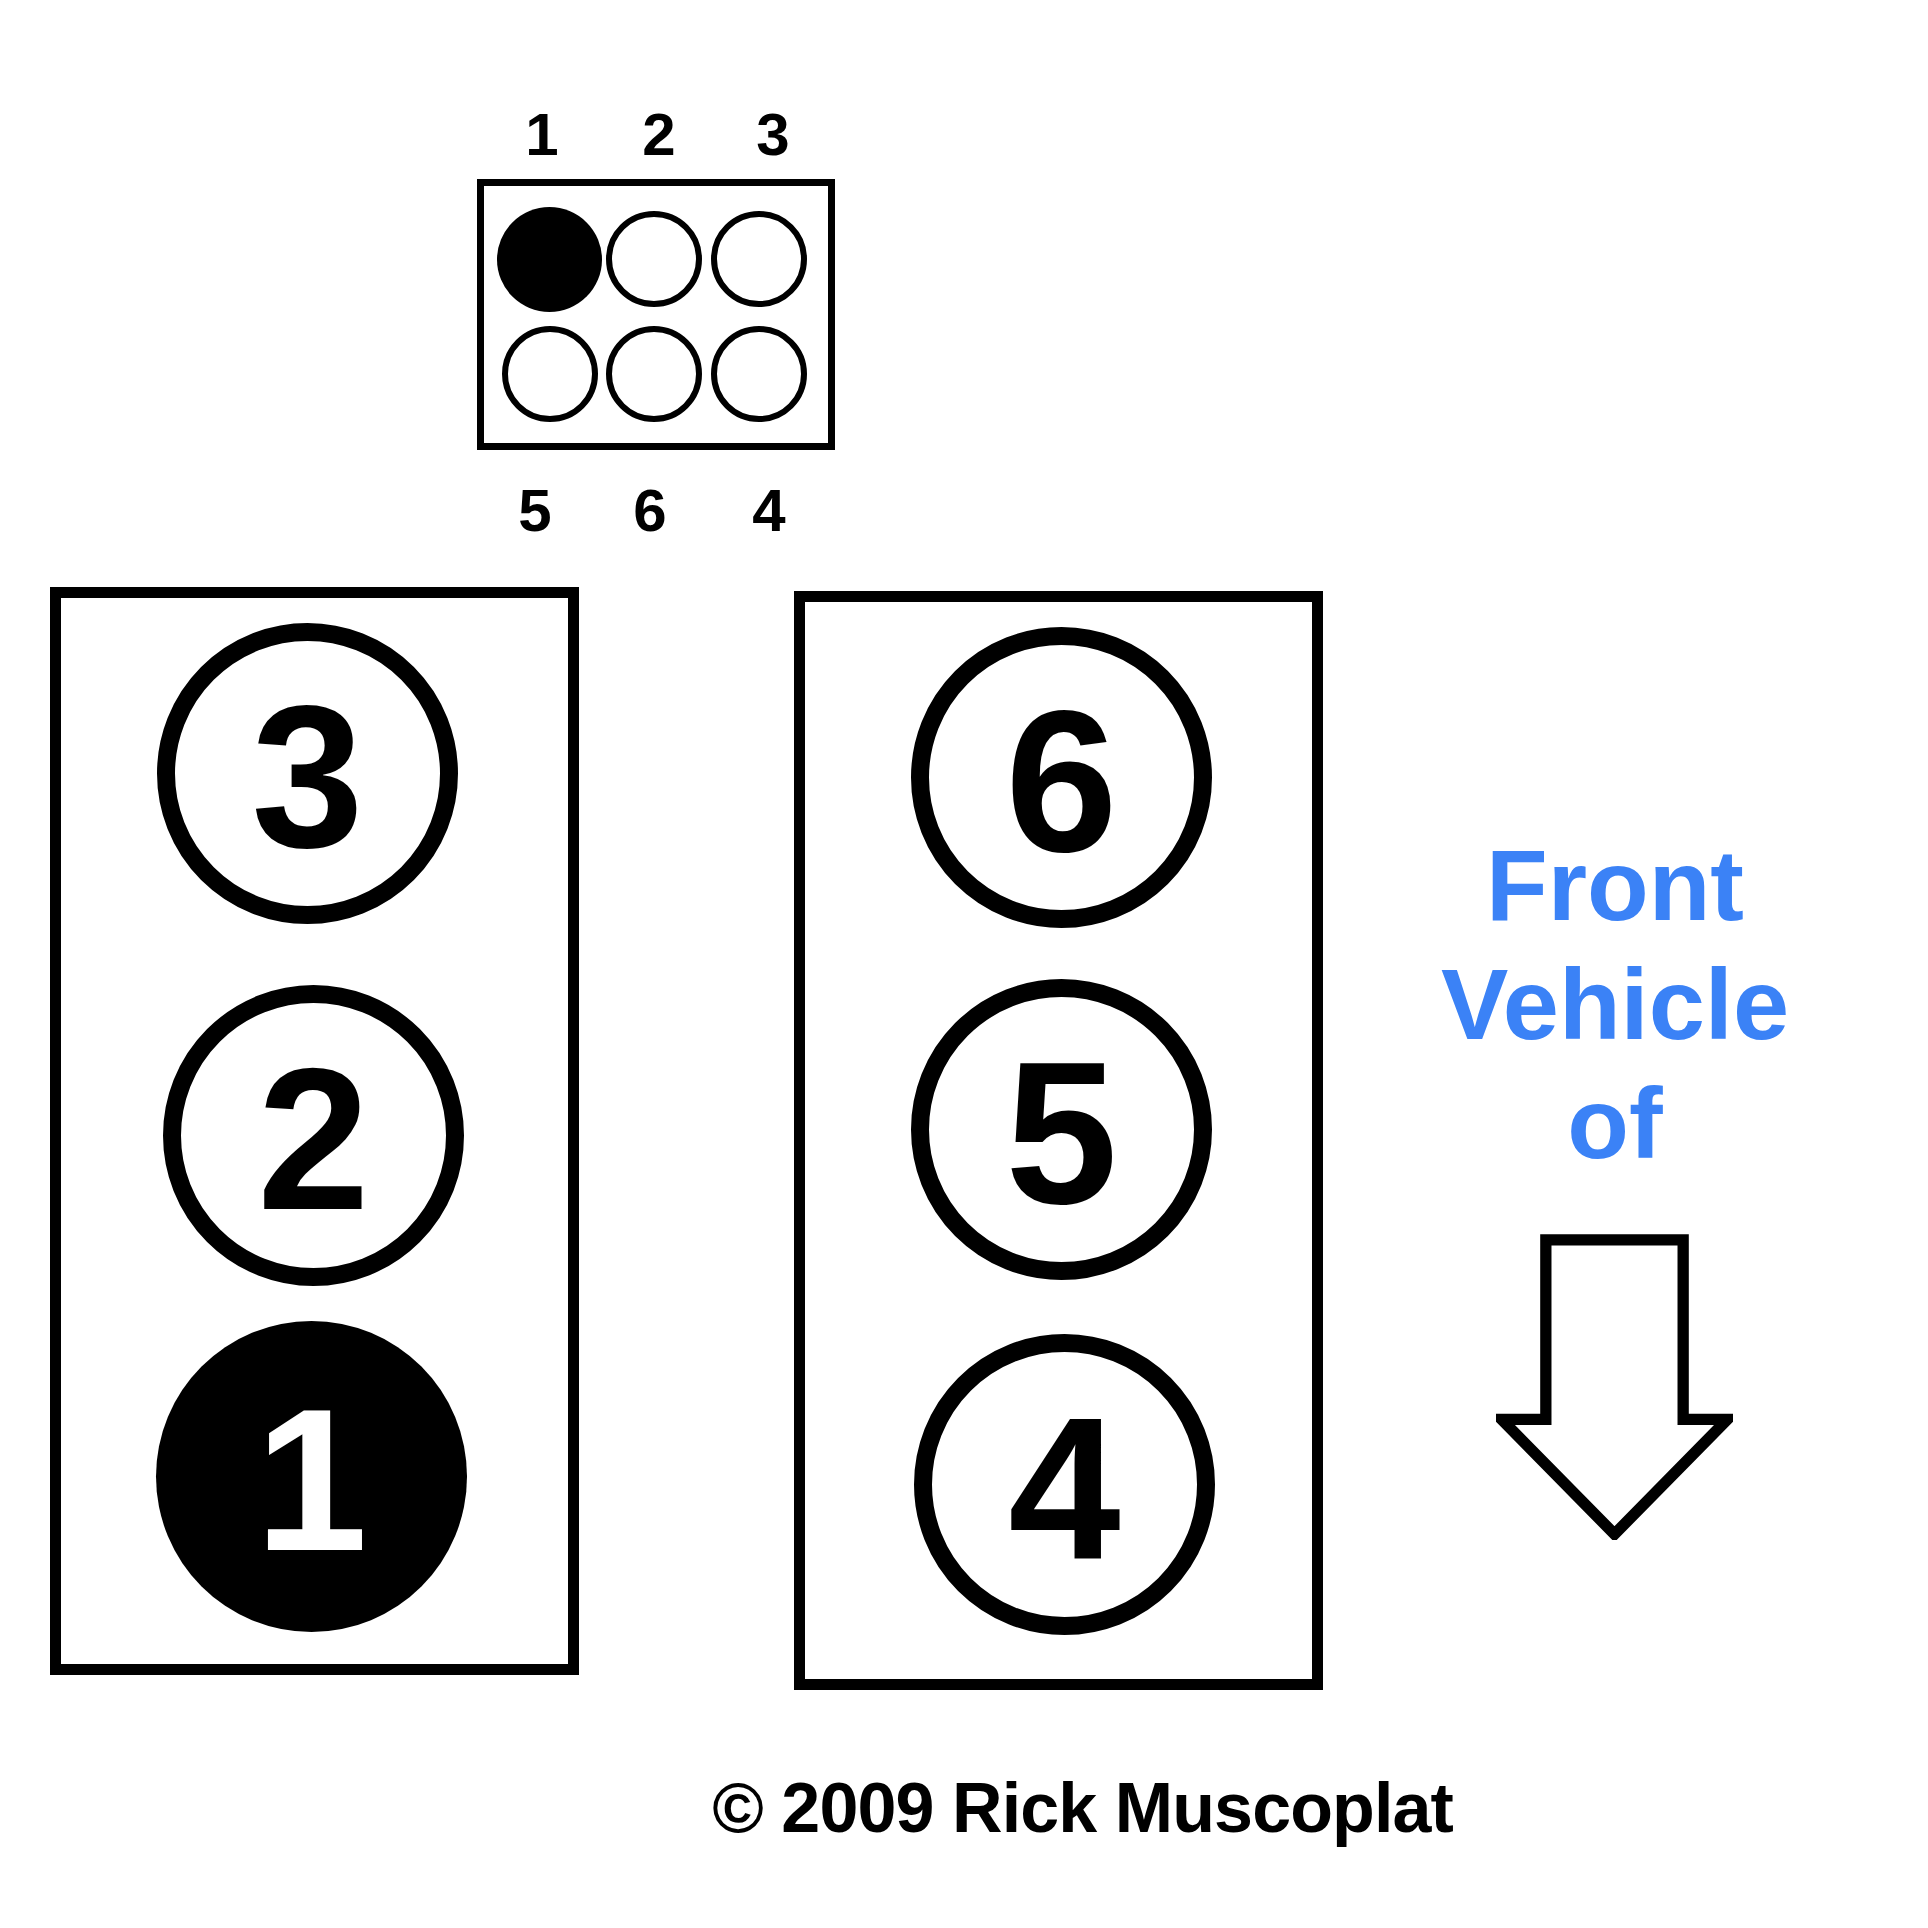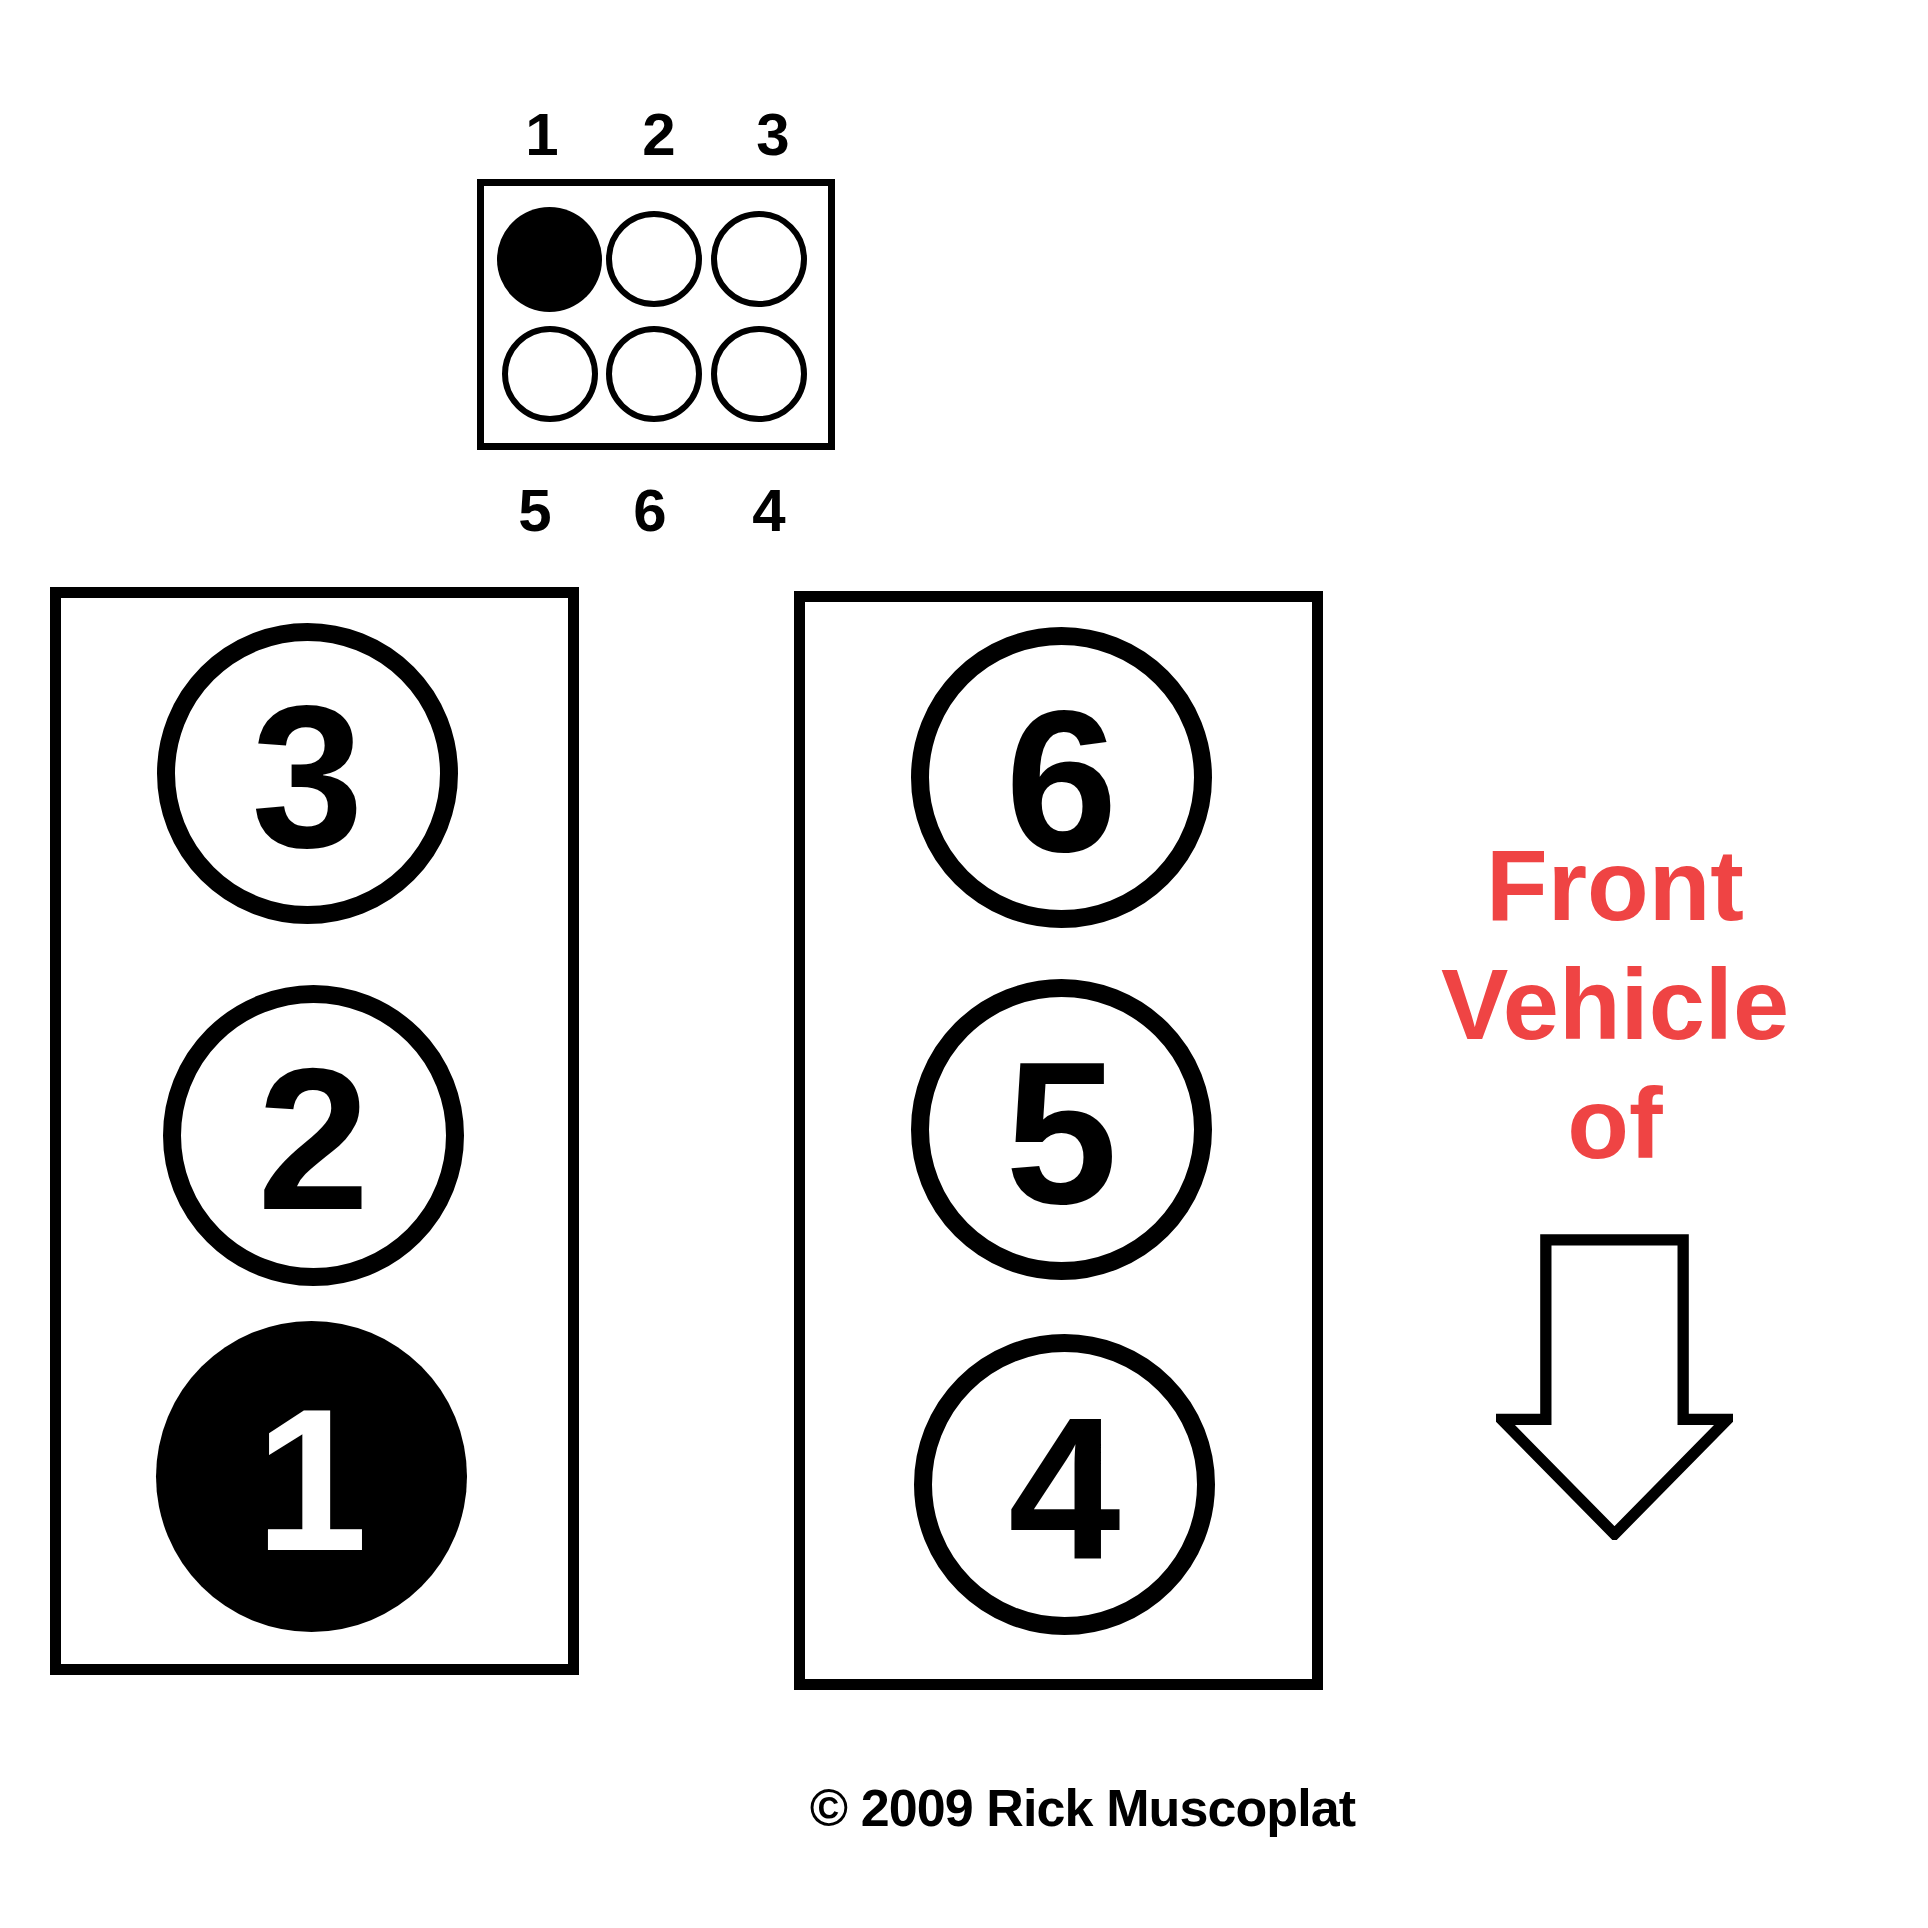--- a/index.html
+++ b/index.html
@@ -78,34 +78,34 @@
   .cyl.filled .num { color: #fff; }
   
   .front-text {
     position: absolute;
     left: 1370px; top: 826px;
     width: 490px;
     text-align: center;
     font-size: 101px;
     font-weight: bold;
     line-height: 119px;
-    color: #ef4444;
+    color: #3b82f6;
   }
   .arrow-wrap {
     position: absolute;
     left: 1496px; top: 1234px;
     width: 237px; height: 306px;
   }
   
   .copyright {
     position: absolute;
     left: 446px; top: 1768px;
     width: 1273px;
     text-align: center;
-    font-size: 52px;
+    font-size: 70px;
     font-weight: bold;
     line-height: 81px;
     letter-spacing: -0.9px;
     color: #000;
   }
 </style>
 </head>
 <body>
 
 <div class="canvas">

